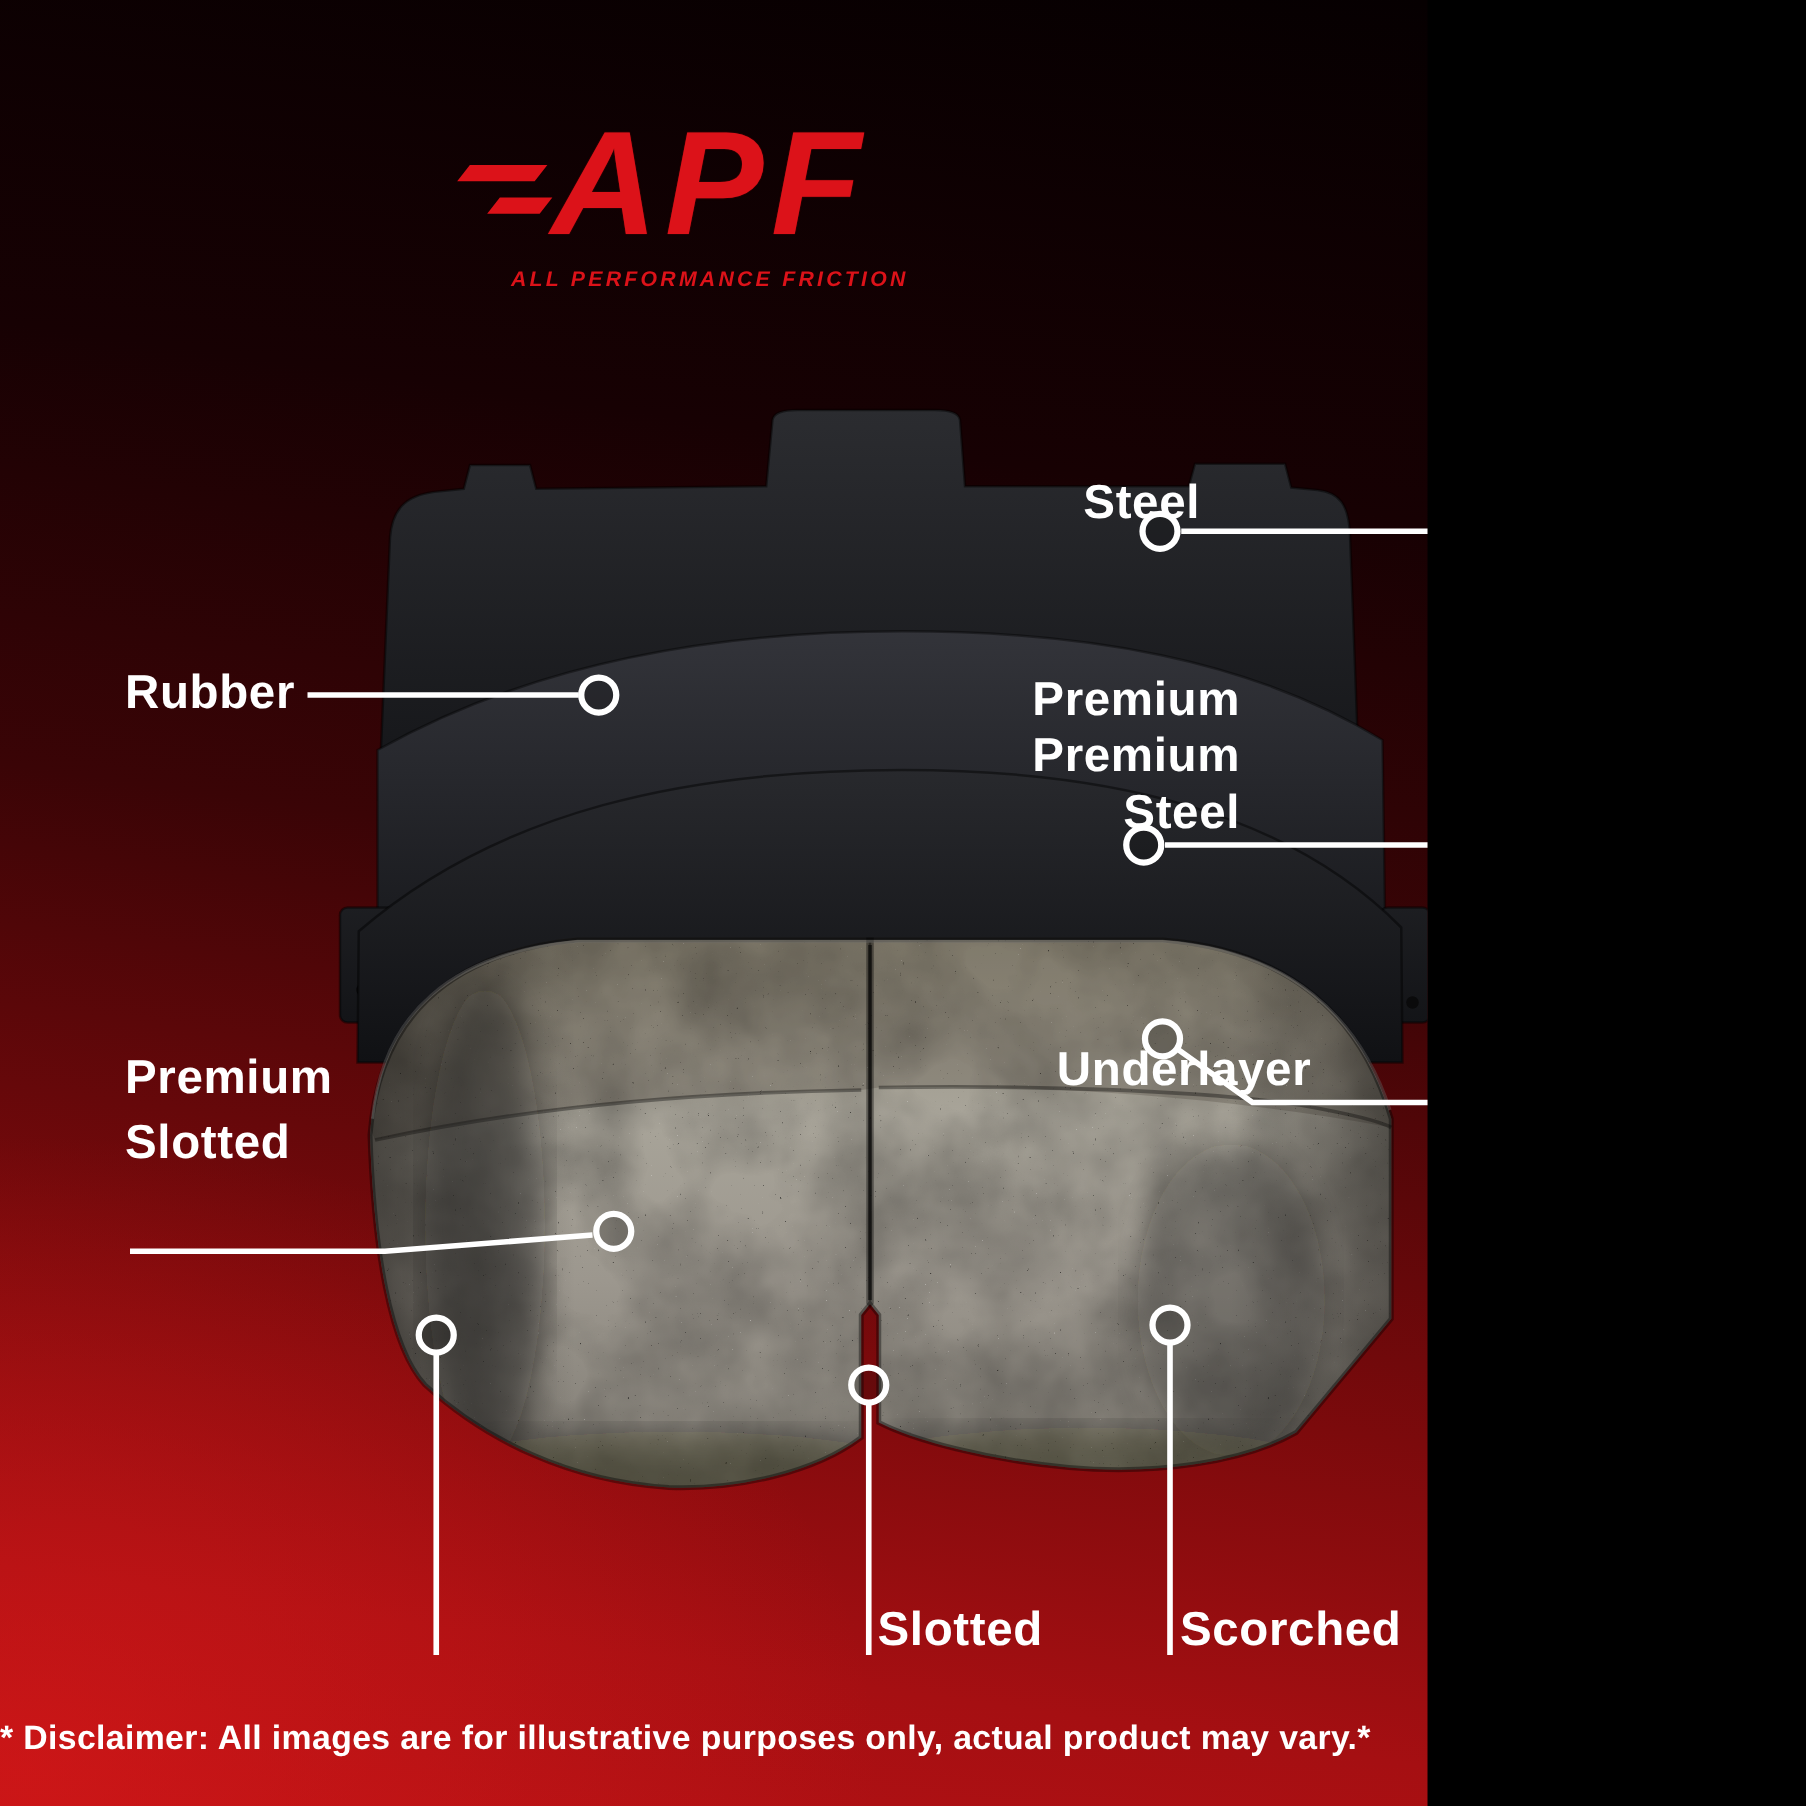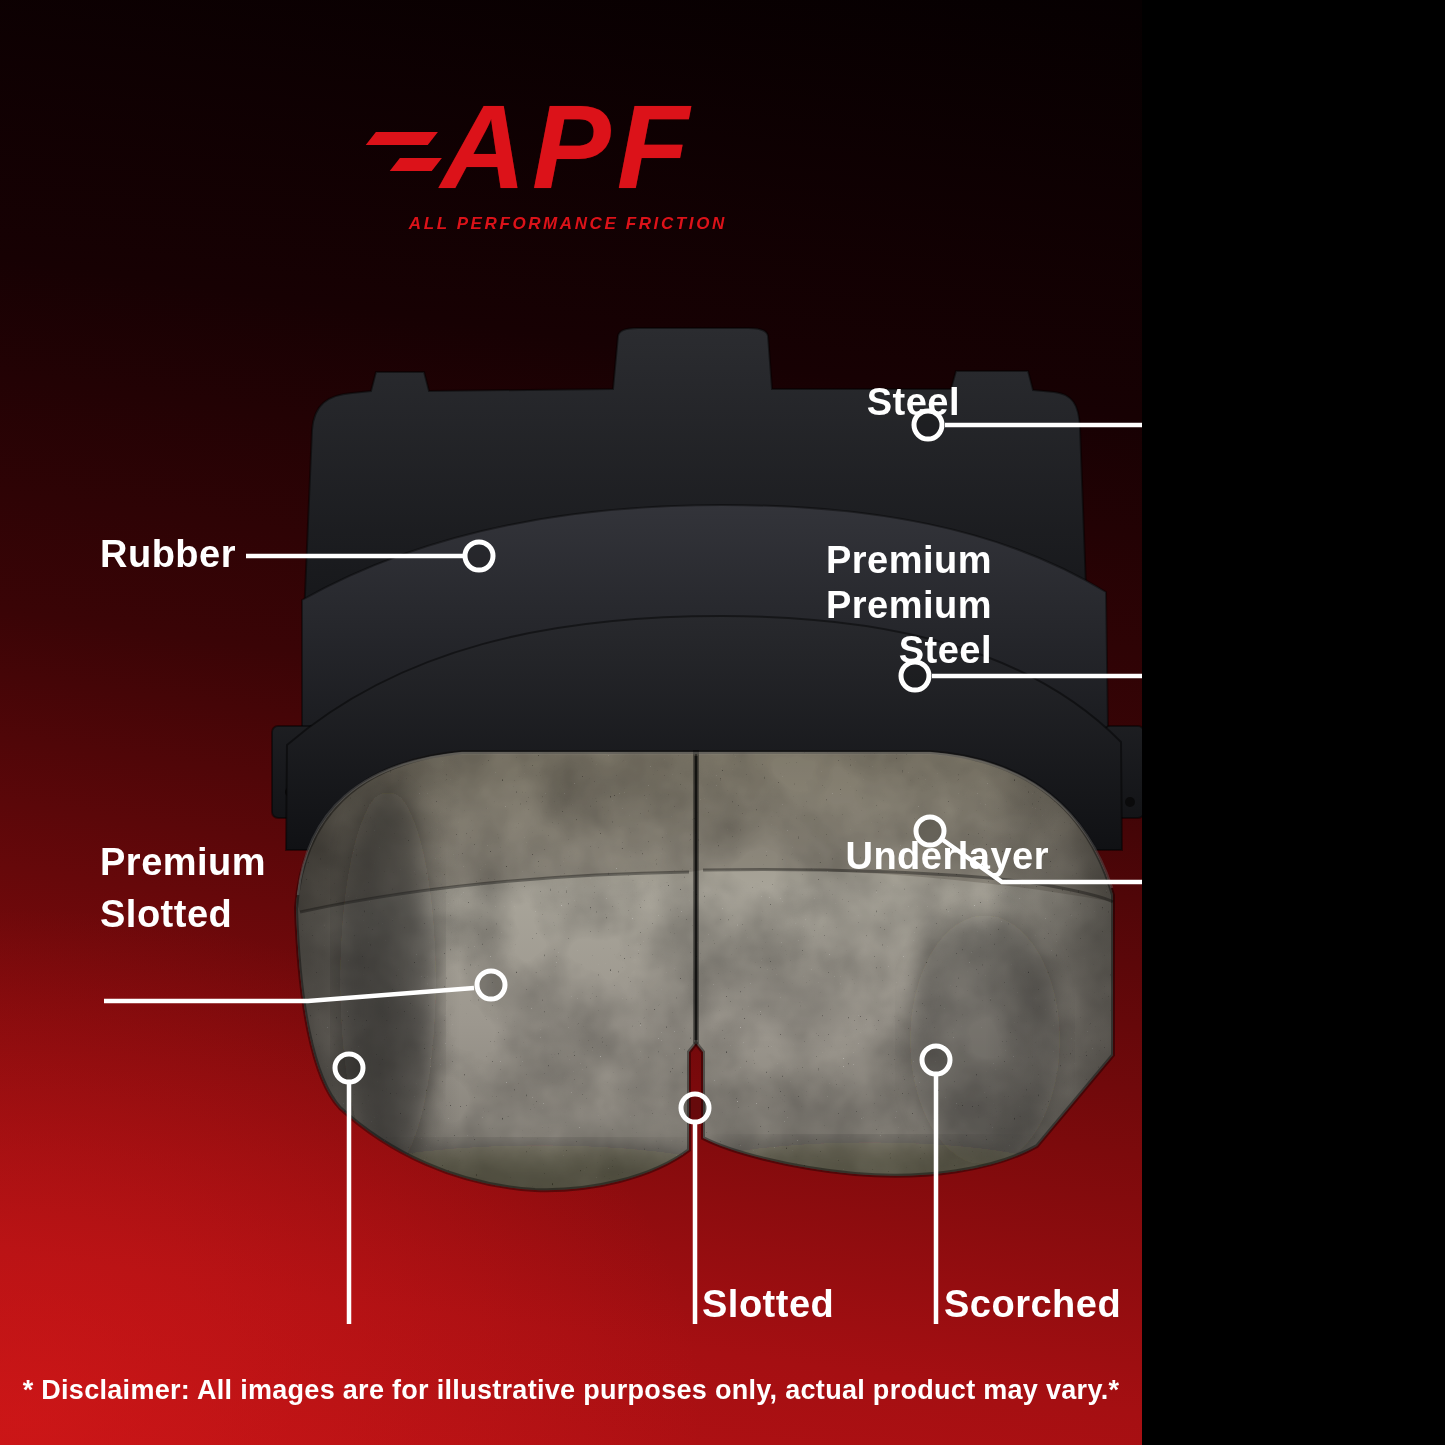--- a/index.html
+++ b/index.html
@@ -41,21 +41,21 @@
   .lbl-rubber{top:532px;left:100px;}
   .lbl-powder{top:538px;right:150px;text-align:right;line-height:45px;}
   .lbl-underlayer{top:834px;right:93px;text-align:right;}
   .lbl-ceramic{top:836px;left:100px;line-height:52px;}
   .lbl-chamfered{top:1282px;left:357px;}
   .lbl-slotted{top:1282px;left:702px;}
   .lbl-scorched{top:1282px;left:944px;}
 
   
   .disclaimer{
-    position:absolute;top:1375px;left:0;width:100%;text-align:center;
+    position:absolute;top:1375px;left:0;width:100%;
     color:#fff;font-weight:700;font-size:27px;letter-spacing:.3px;
   }
 </style>
 </head>
 <body>
 
 <div class="stage">
 
   <div class="logo">
     <div class="logo-mark-row">

